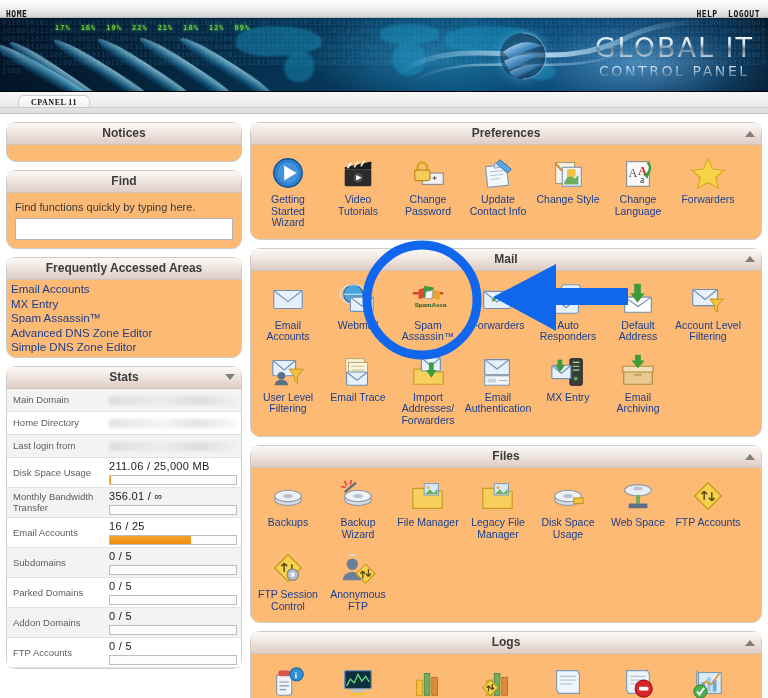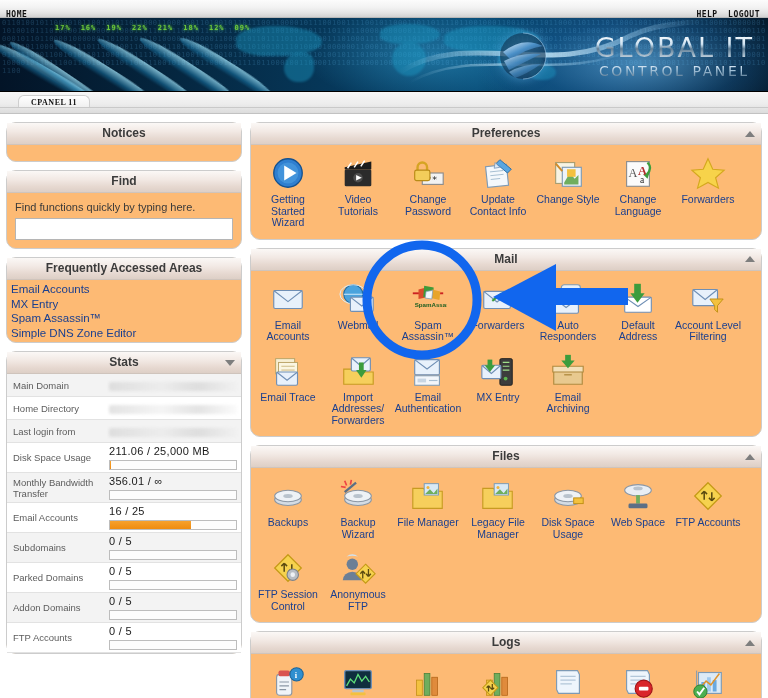--- a/index.html
+++ b/index.html
@@ -390,20 +390,23 @@
           <li>
               <a>Email Accounts</a>
             </li>
           <li>
               <a>MX Entry</a>
             </li>
           <li>
               <a>Spam Assassin™</a>
             </li>
           <li>
+              <a>Advanced DNS Zone Editor</a>
+            </li>
+          <li>
               <a>Simple DNS Zone Editor</a>
             </li>
         </ul>
       </div>
 
       <div class="panel">
         <div class="panel-head">
           <span>Stats</span>
           <span class="caret down"></span>
         </div>
@@ -651,20 +654,32 @@
                   <rect x="4" y="10" width="26" height="17" rx="1.5" fill="#e8f1fb" stroke="#6f8fb5" stroke-width="1.2"></rect>
                   <path d="M4,10 L17,20.54 L30,10" fill="none" stroke="#6f8fb5" stroke-width="1.2"></path>
                   <path d="M22,20 L36,20 L30,27 L30,34 L27,31 L27,27 Z" fill="#f3c13f" stroke="#c08f14" stroke-width="1"></path>
                 </svg>
               </div>
               <span class="icon-label">Account Level Filtering</span>
             </a>
             <a class="icon-cell" href="#">
               <div class="icon-art">
                 <svg viewBox="0 0 40 40" width="38" height="38">
+                  <rect x="4" y="9" width="24" height="16" rx="1.5" fill="#e8f1fb" stroke="#6f8fb5" stroke-width="1.2"></rect>
+                  <path d="M4,9 L16,18.92 L28,9" fill="none" stroke="#6f8fb5" stroke-width="1.2"></path>
+                  <circle cx="13" cy="25" r="4" fill="#5b6f86"></circle>
+                  <path d="M6,35 a7,6 0 0 1 14,0 Z" fill="#5b6f86"></path>
+                  <path d="M21,18 L36,18 L30,26 L30,33 L27,30 L27,26 Z" fill="#f3c13f" stroke="#c08f14" stroke-width="1"></path>
+                </svg>
+              </div>
+              <span class="icon-label">User Level Filtering</span>
+            </a>
+            <a class="icon-cell" href="#">
+              <div class="icon-art">
+                <svg viewBox="0 0 40 40" width="38" height="38">
                   <rect x="7" y="7" width="20" height="16" fill="#f7efd4" stroke="#b9a366" stroke-width="1"></rect>
                   <rect x="10" y="11" width="20" height="16" fill="#fbf6e2" stroke="#b9a366" stroke-width="1"></rect>
                   <path d="M13,15 H27 M13,19 H27 M13,23 H23" stroke="#cbb77f" stroke-width="1"></path>
                   <rect x="8" y="21" width="22" height="14" rx="1.5" fill="#e8f1fb" stroke="#6f8fb5" stroke-width="1.2"></rect>
                   <path d="M8,21 L19,29.68 L30,21" fill="none" stroke="#6f8fb5" stroke-width="1.2"></path>
                 </svg>
               </div>
               <span class="icon-label">Email Trace</span>
             </a>
             <a class="icon-cell" href="#">

